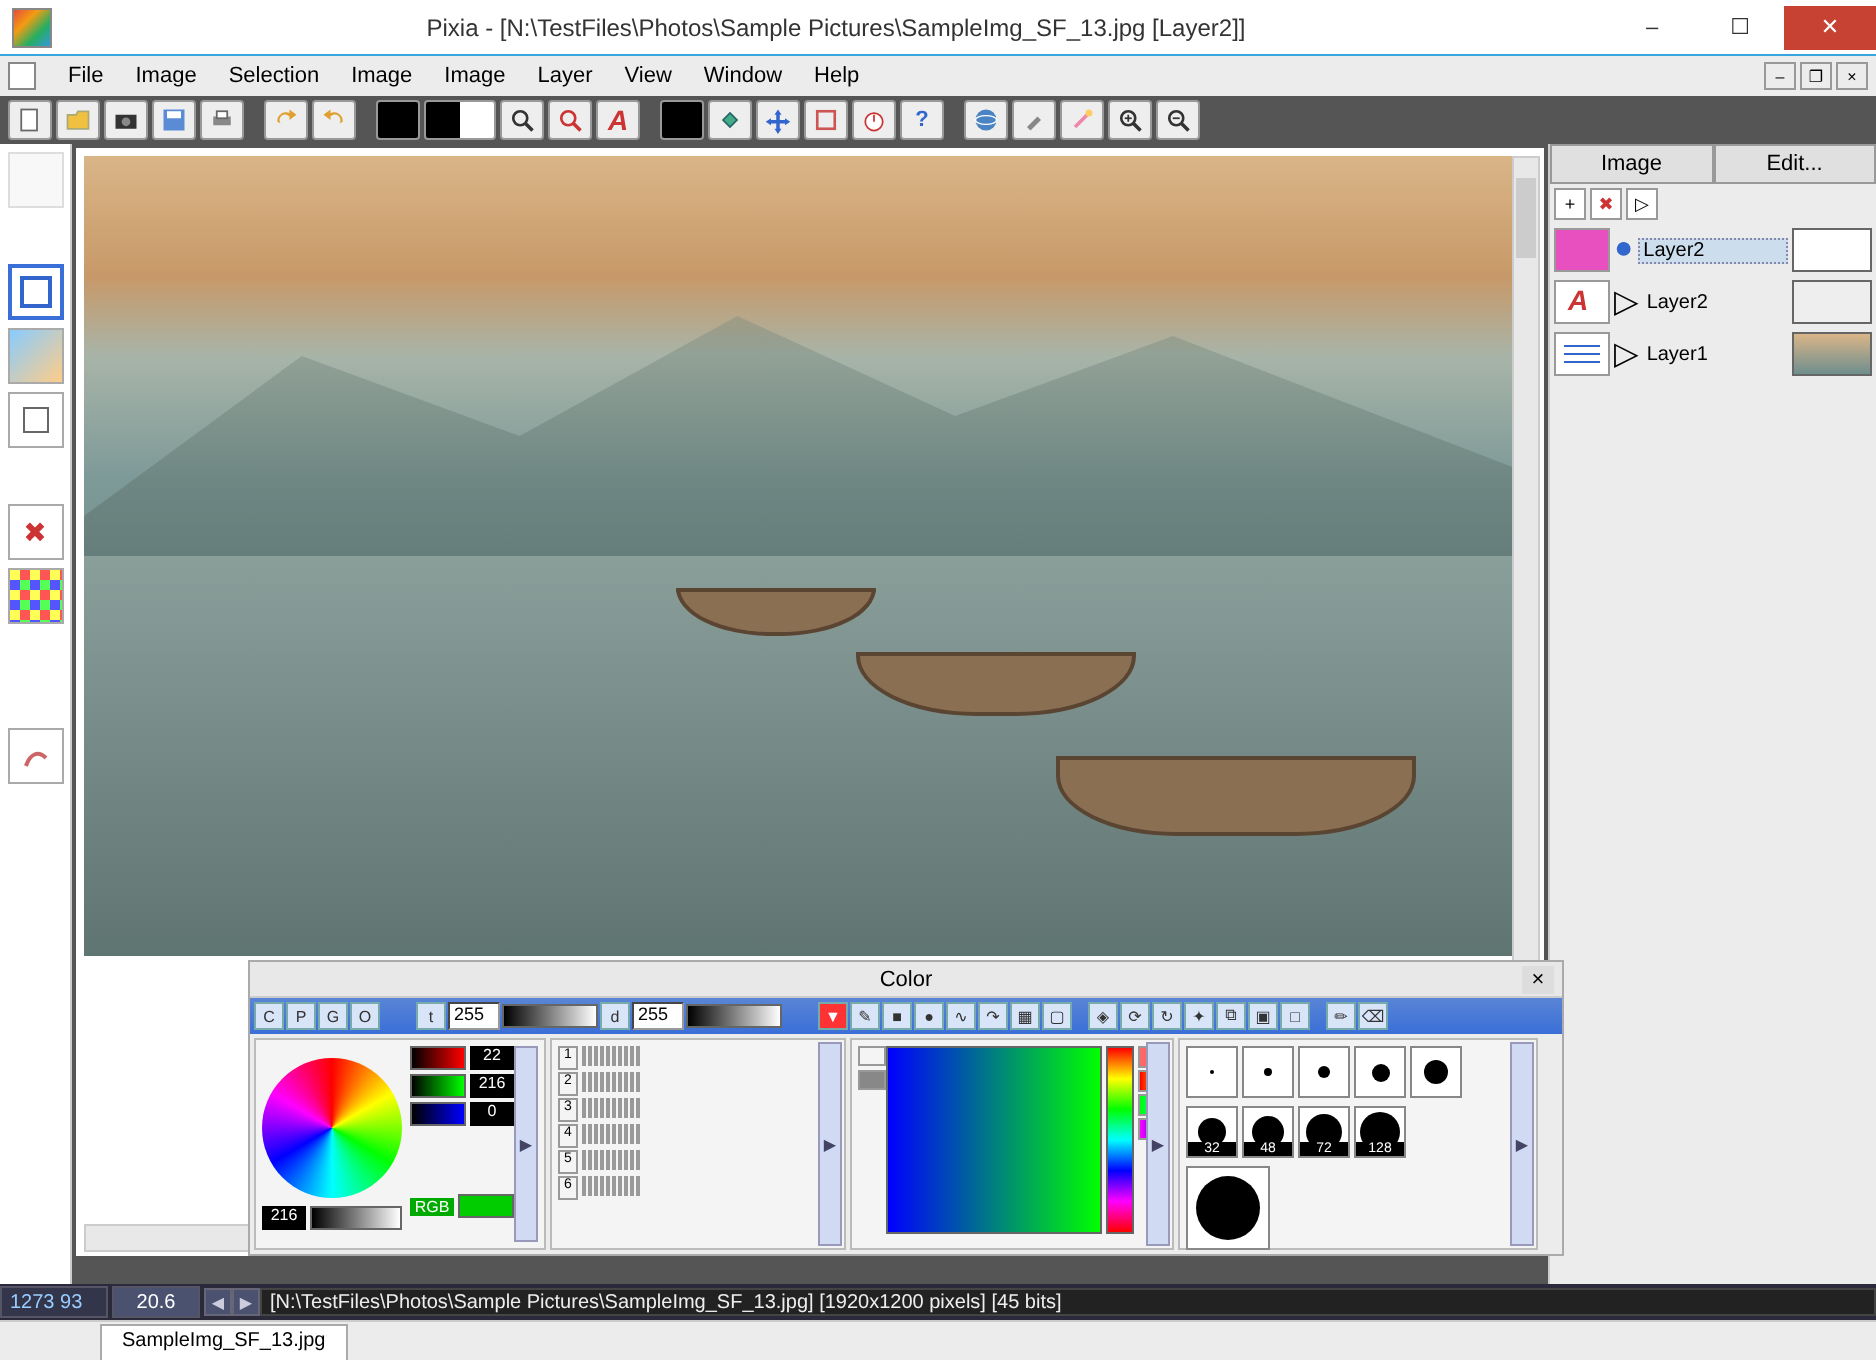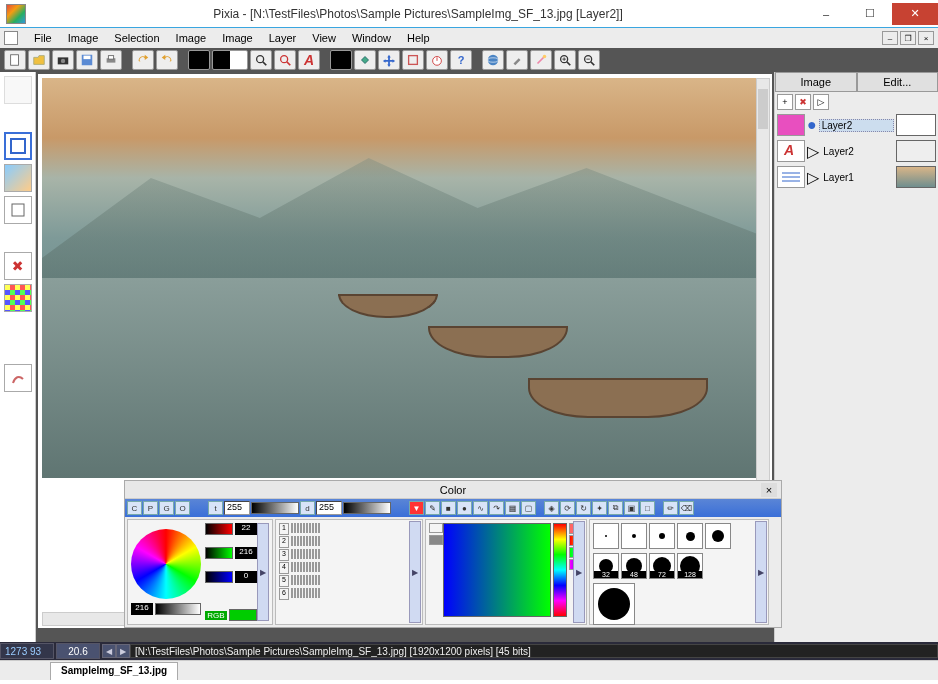--- a/index.html
+++ b/index.html
@@ -60,21 +60,21 @@
 .cp-close { position: absolute; right: 4px; width: 16px; height: 14px; background: #ddd; display:flex; align-items:center; justify-content:center; }
 .cp-toolbar { height: 18px; background: linear-gradient(180deg,#5a85d6,#3a6fd8); display: flex; align-items: center; padding: 0 2px; gap: 1px; }
 .cp-toolbar .cp-btn { width: 15px; height: 14px; background: #d8e4f8; border: 1px solid #7aa; font-size: 8px; display:flex; align-items:center; justify-content:center; color:#333; }
 .cp-toolbar .cp-input { width: 26px; height: 14px; background: #fff; border: 1px inset #999; font-size: 9px; padding-left: 2px; }
 .cp-toolbar .cp-slider { width: 48px; height: 12px; background: linear-gradient(90deg,#000,#fff); border: 1px solid #666; }
 .cp-toolbar .cp-gap { width: 16px; }
 .cp-body { display: flex; height: 110px; padding: 2px; gap: 2px; }
 .cp-section { border: 1px solid #bbb; background: #f4f4f4; position: relative; padding: 3px; }
 .cp-sec1 { width: 146px; display:flex; }
 .color-wheel { width: 70px; height: 70px; border-radius: 50%; background: conic-gradient(red,yellow,lime,cyan,blue,magenta,red); margin-top: 6px; }
-.rgb-bars { flex:1; margin-left:4px; display:flex; flex-direction:column; gap:12px; }
+.rgb-bars { flex:1; margin-left:4px; display:flex; flex-direction:column; gap:2px; }
 .rgb-row { display:flex; align-items:center; gap:2px; }
 .rgb-bar { flex:1; height: 12px; border:1px solid #666; }
 .rgb-val { width: 22px; height: 12px; background:#000; color:#fff; font-size:8px; text-align:center; }
 .cp-sec2 { width: 148px; }
 .palette-grid { display:grid; grid-template-columns: repeat(10, 1fr); gap:1px; }
 .palette-grid div { height: 10px; border:1px solid #999; }
 .cp-sec3 { width: 162px; display:flex; }
 .sat-box { width: 110px; height: 94px; background: linear-gradient(90deg, #00f, #0f0); border:1px solid #666; }
 .hue-strip { width: 14px; height: 94px; margin-left:2px; background: linear-gradient(180deg,red,yellow,lime,cyan,blue,magenta,red); border:1px solid #666; }
 .cp-sec4 { width: 180px; }
@@ -104,21 +104,21 @@
 
 .statusbar { height: 18px; background: #2a2a3a; display:flex; align-items:center; font-size: 10px; color:#ccc; }
 .sb-box { height: 16px; border:1px solid #556; background: #33364a; padding: 0 4px; display:flex; align-items:center; margin-right:2px; }
 .sb-box.coord { color:#9cf; width: 54px; }
 .sb-box.zoom { background:#4a5270; color:#fff; width: 44px; justify-content:center; }
 .sb-btn { width: 14px; height: 14px; background:#4a5270; border:1px solid #667; color:#ccd; display:flex; align-items:center; justify-content:center; font-size:8px; }
 .sb-path { flex:1; background:#222; height:14px; padding:0 4px; color:#eee; font-size:10px; display:flex; align-items:center; border:1px solid #444; }
 
 
 .doctabs { height: 20px; background: #ececec; border-top:1px solid #ccc; display:flex; align-items:flex-end; padding-left: 50px; }
-.doctab { height: 18px; border:1px solid #aaa; border-bottom:none; background:#fff; font-size:10px; padding: 2px 10px; font-weight: bold; }
+.doctab { height: 18px; border:1px solid #aaa; border-bottom:none; background:#fff; font-size:10px; padding: 2px 10px; }
 
 </style>
 </head>
 <body>
 
 <div class="titlebar">
   <div class="app-icon"></div>
   <div class="title-text">Pixia - [N:\TestFiles\Photos\Sample Pictures\SampleImg_SF_13.jpg [Layer2]]</div>
   <div class="win-btns">
     <div class="win-btn">–</div>

